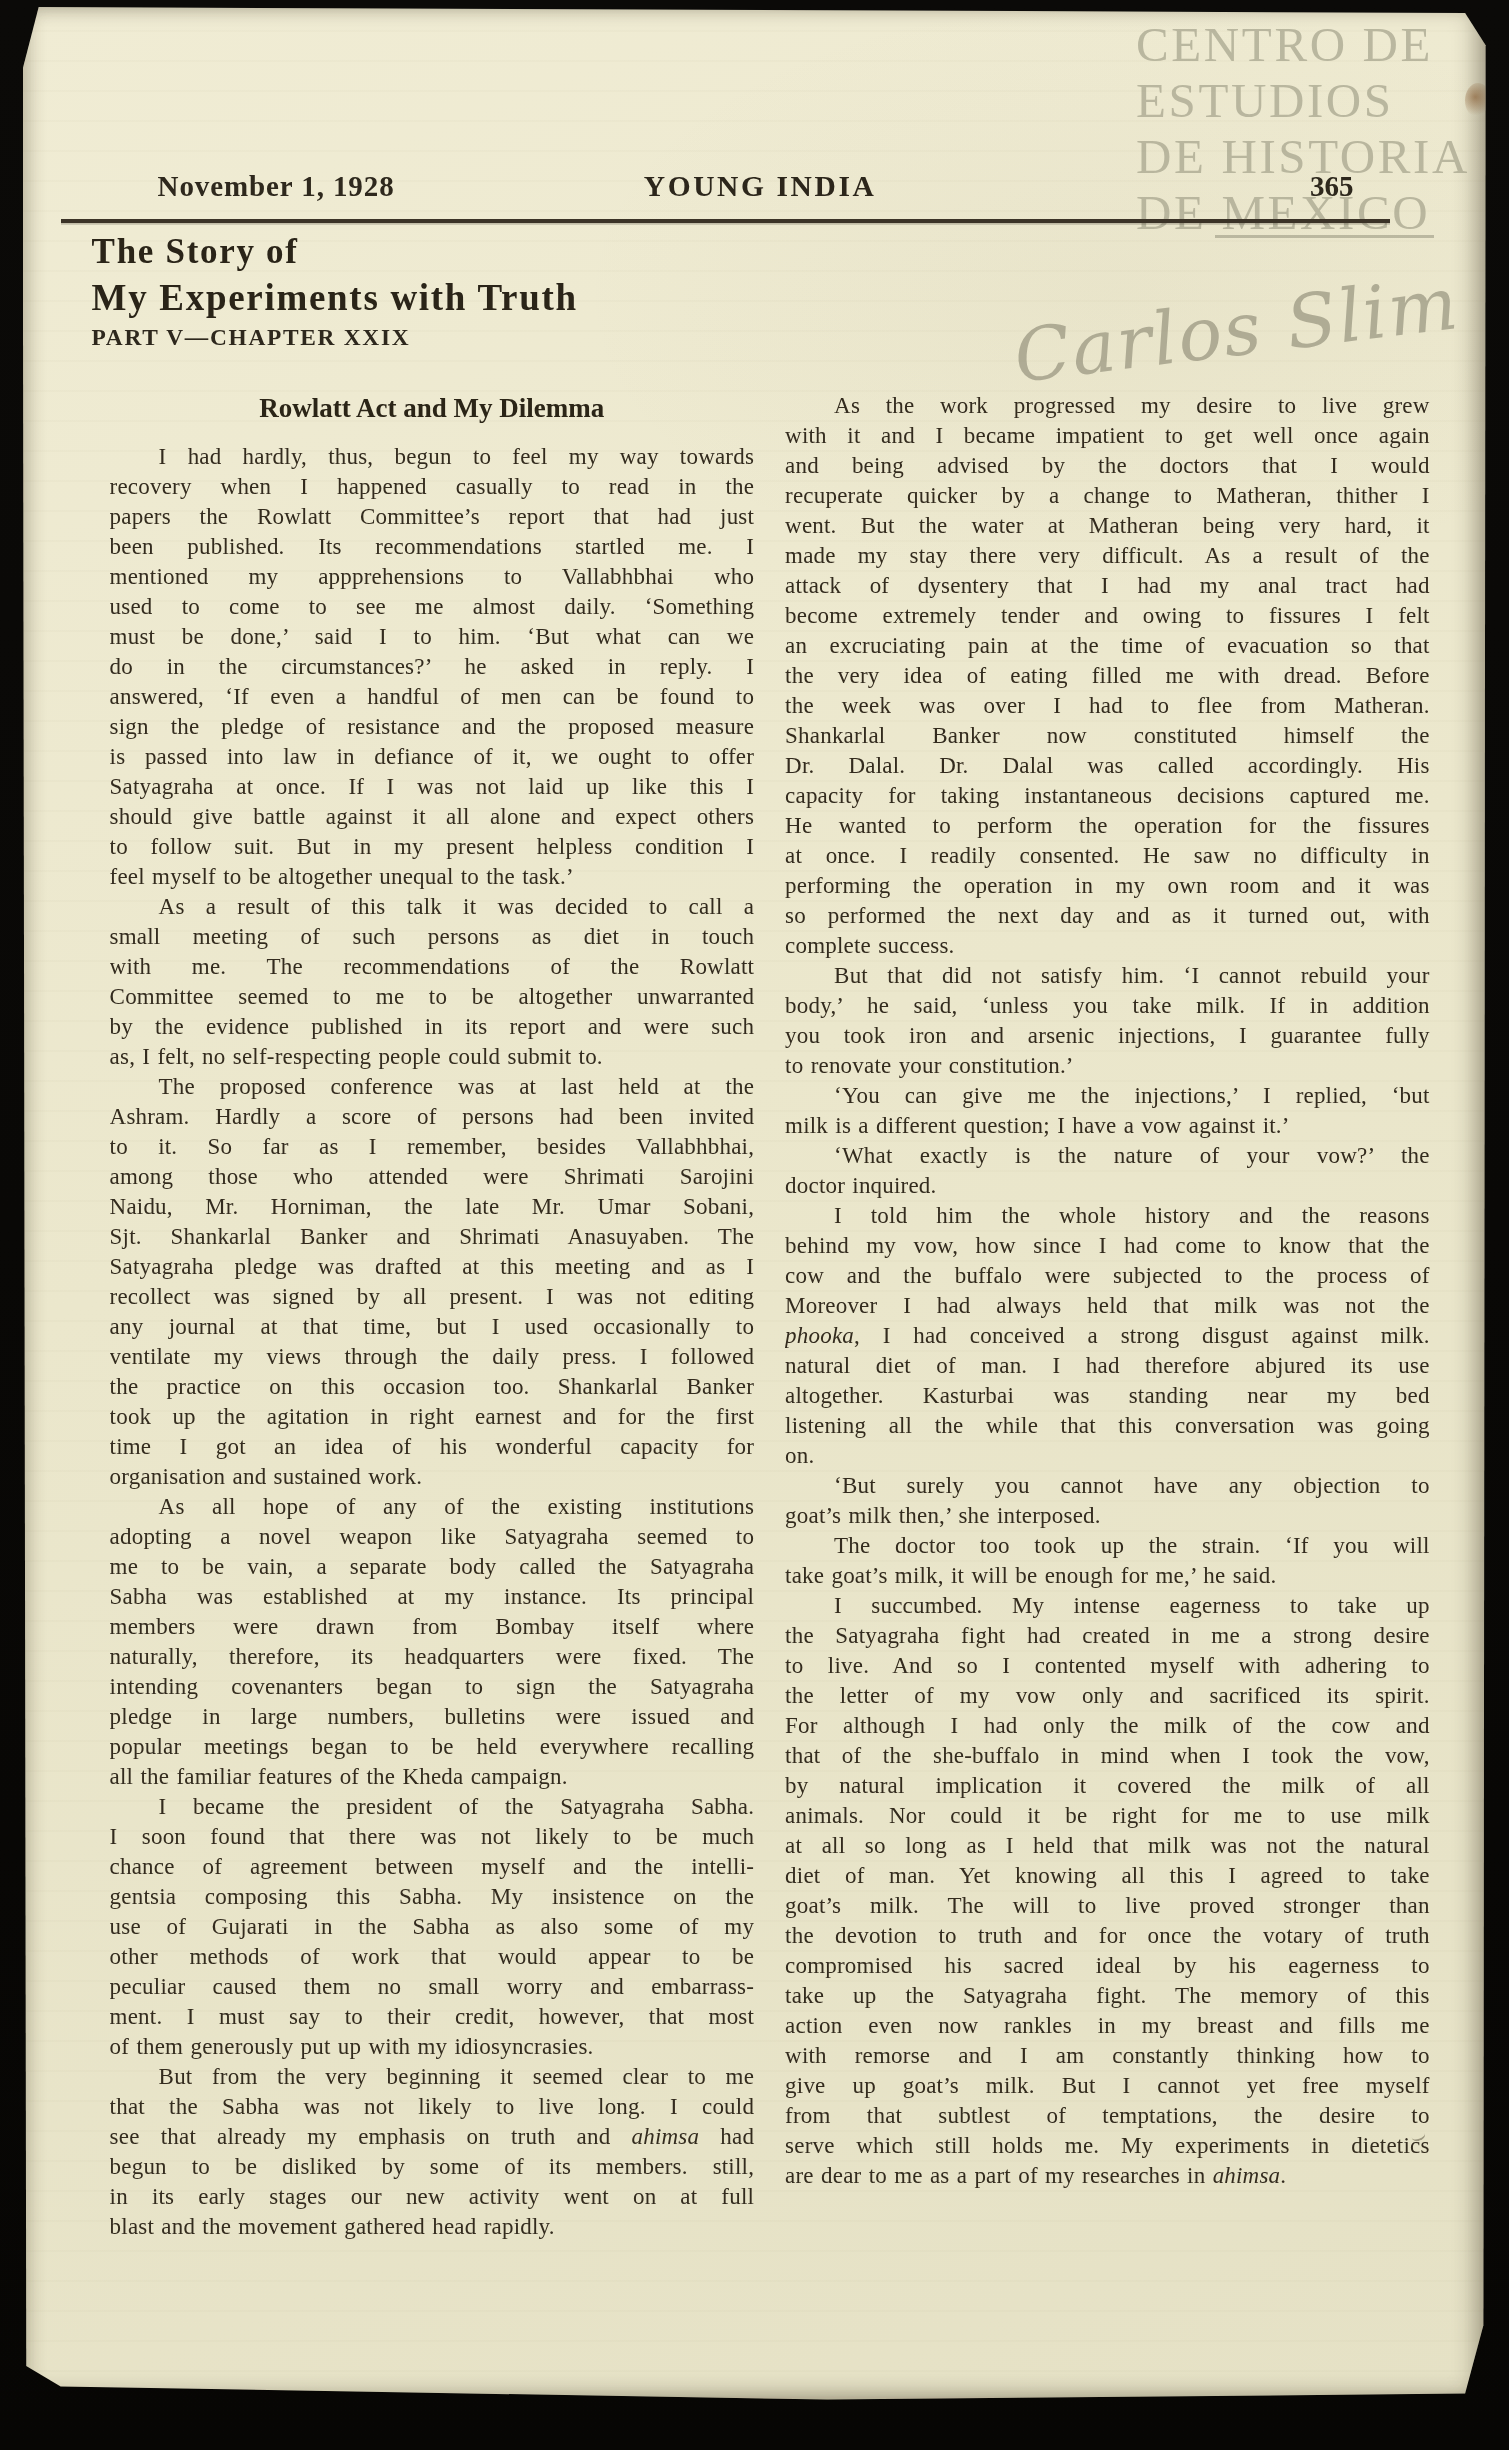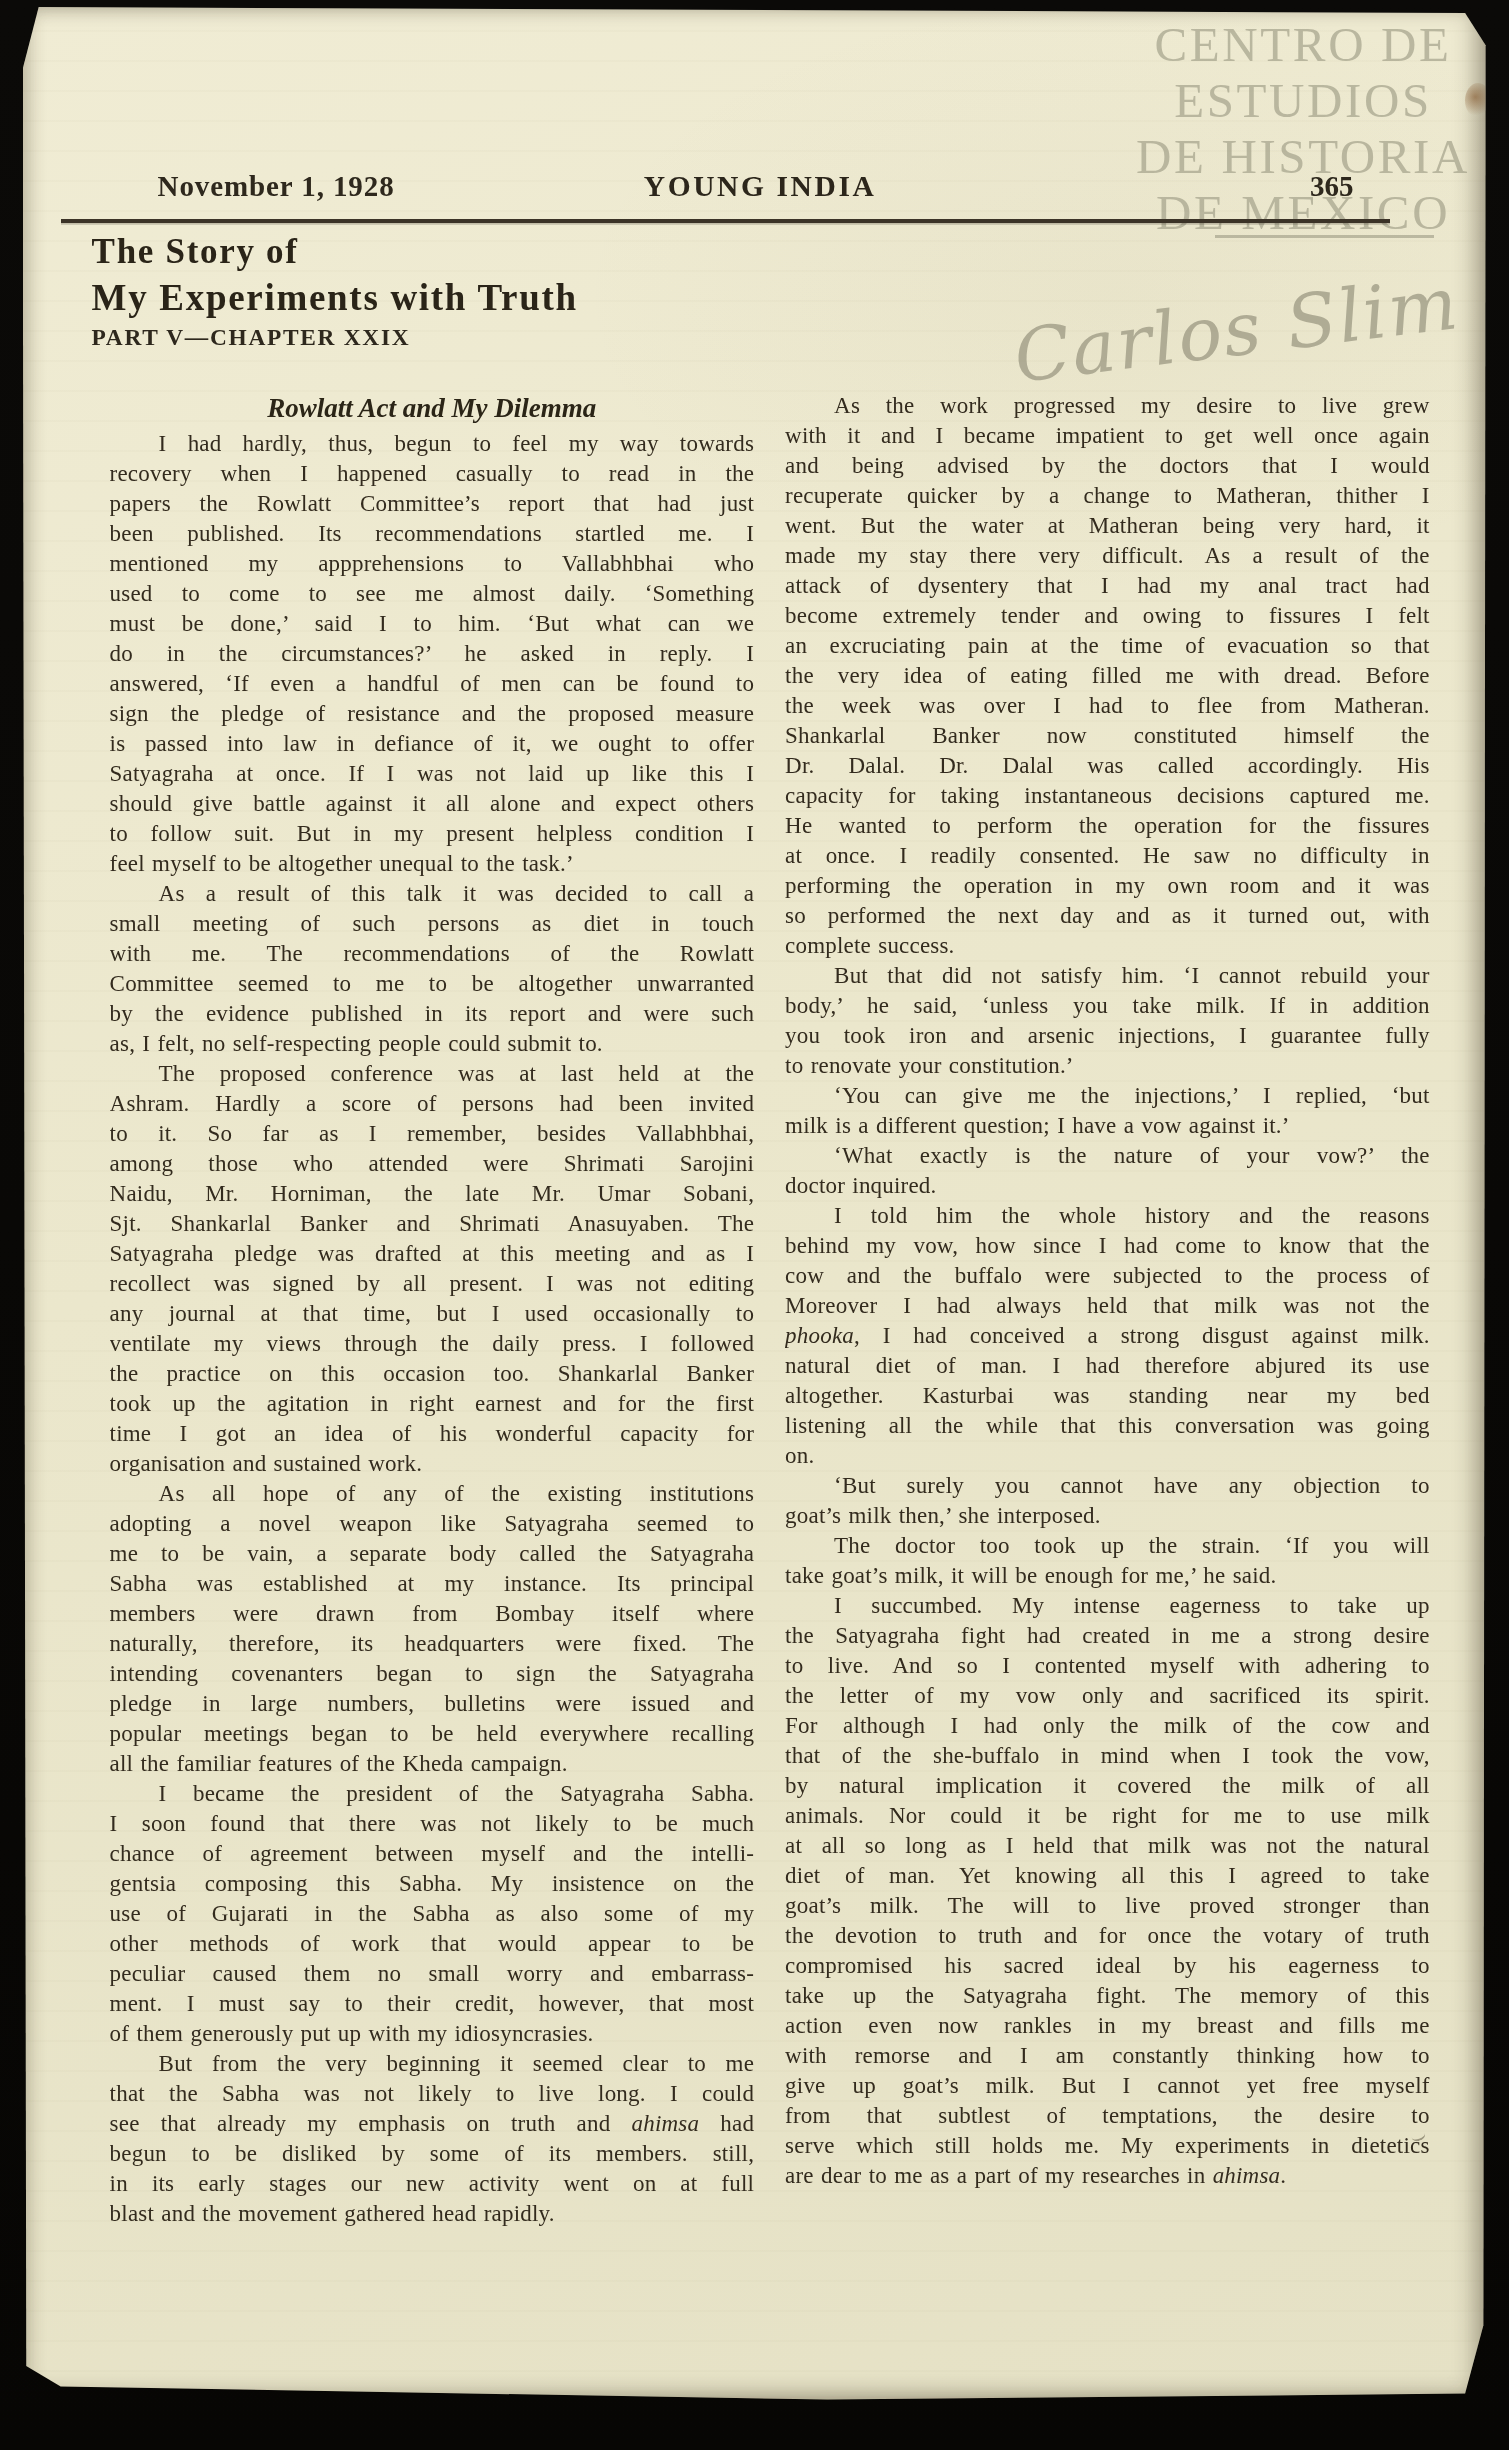--- a/index.html
+++ b/index.html
@@ -9,21 +9,21 @@
          background:linear-gradient(160deg,#f0ecd4 0%,#ebe7cc 45%,#e5e1c5 100%);
          clip-path:polygon(1.1% 0%, 98.6% 0.25%, 100% 1.6%, 99.85% 96.8%, 98.6% 99.65%, 55% 99.9%, 2.6% 99.35%, 0.25% 98.5%, 0% 2.6%);
          box-shadow:inset -12px 0 22.6px rgba(40,30,15,.28), inset 8.7px 0 17.4px rgba(60,50,25,.12), inset 0 -10.4px 21px rgba(50,40,20,.18);}
   .texture{position:absolute;inset:0;pointer-events:none;
          background:repeating-linear-gradient(0deg, rgba(120,108,70,.028) 0 1.7px, transparent 1.7px 30px),
                     radial-gradient(ellipse 782px 434px at 75% 12%, rgba(140,130,90,.05), transparent 70%);}
   .stain{position:absolute;right:-5.2px;top:76px;width:26px;height:35px;border-radius:50%;
          background:radial-gradient(circle at 40% 40%, rgba(120,70,25,.55), rgba(120,70,25,0) 70%);}
 
   
-  .wm{position:absolute;right:15.6px;top:10.4px;text-align:center;color:rgba(148,146,124,.58);
+  .wm{position:absolute;right:15.6px;top:10.4px;text-align:left;color:rgba(148,146,124,.58);
       font-family:"Liberation Serif", serif;font-size:49px;letter-spacing:2.6px;line-height:56px;z-index:1;}
   .wm-rule{position:absolute;right:52px;top:228px;width:219px;height:2.6px;background:rgba(148,146,124,.55);z-index:1;}
   .wm-found{position:absolute;right:3.5px;top:250px;color:rgba(148,146,124,.5);
       font-family:"Liberation Sans", sans-serif;font-size:36px;letter-spacing:16.5px;z-index:1;}
   .wm-sign{position:absolute;right:26px;top:280px;color:rgba(138,136,114,.62);
       font-family:"DejaVu Serif", serif;font-style:italic;font-size:73px;transform:rotate(-7deg);
       letter-spacing:1.7px;z-index:1;}
 
   
   .masthead{position:absolute;left:64px;right:52px;top:163px;height:43px;z-index:2;}
@@ -36,21 +36,21 @@
   
   .titles{position:absolute;left:69px;width:1303px;top:222px;z-index:2;color:#2a2418;}
   .t1{font-size:35px;font-weight:bold;letter-spacing:1.7px;line-height:45px;}
   .t2{font-size:37px;font-weight:bold;letter-spacing:1.7px;line-height:47px;}
   .byline{font-size:24px;font-style:italic;line-height:35px;color:#352e21;}
   .part{font-size:23.4px;font-weight:bold;letter-spacing:1.7px;line-height:33px;color:#2e281d;}
 
   
   .columns{position:absolute;left:87px;top:384px;width:1320px;display:flex;gap:31px;z-index:2;}
   .col{flex:1;min-width:0;color:#332b1e;}
-  .col-heading{text-align:center;font-weight:bold;font-size:27px;line-height:35px;margin-bottom:3px;color:#2b2517;font-style:italic;}
+  .col-heading{text-align:center;font-weight:bold;font-size:27px;line-height:35px;margin-bottom:16px;color:#2b2517;}
   .para{margin:0;}
   .line{font-size:23px;line-height:30px;text-align:justify;white-space:nowrap;overflow:hidden;
         letter-spacing:0.2px;word-spacing:1.3px;}
   .line.jl{text-align-last:justify;}
   .line.first{text-indent:49px;}
   .line em{font-style:italic;}
 
   .pen-mark{position:absolute;right:61px;bottom:261px;width:14px;height:8.7px;border-bottom:2.6px solid rgba(95,88,70,.55);
         border-radius:50%;transform:rotate(-18deg);z-index:2;}
 </style>

